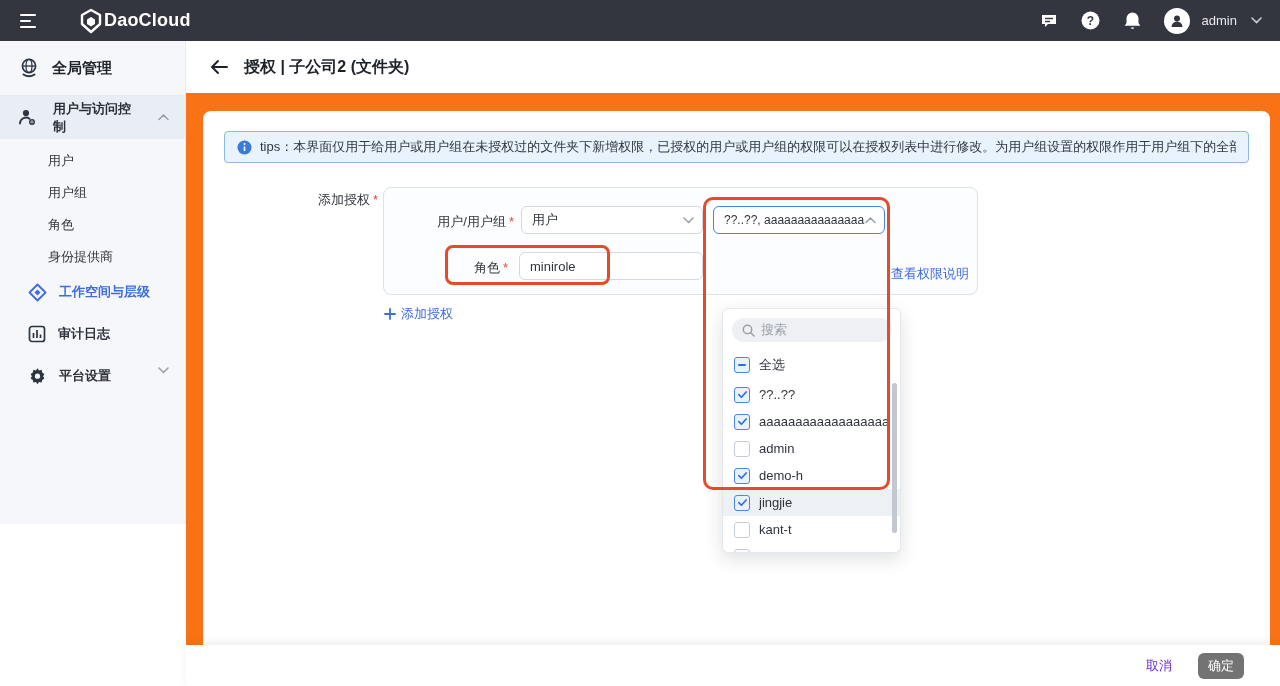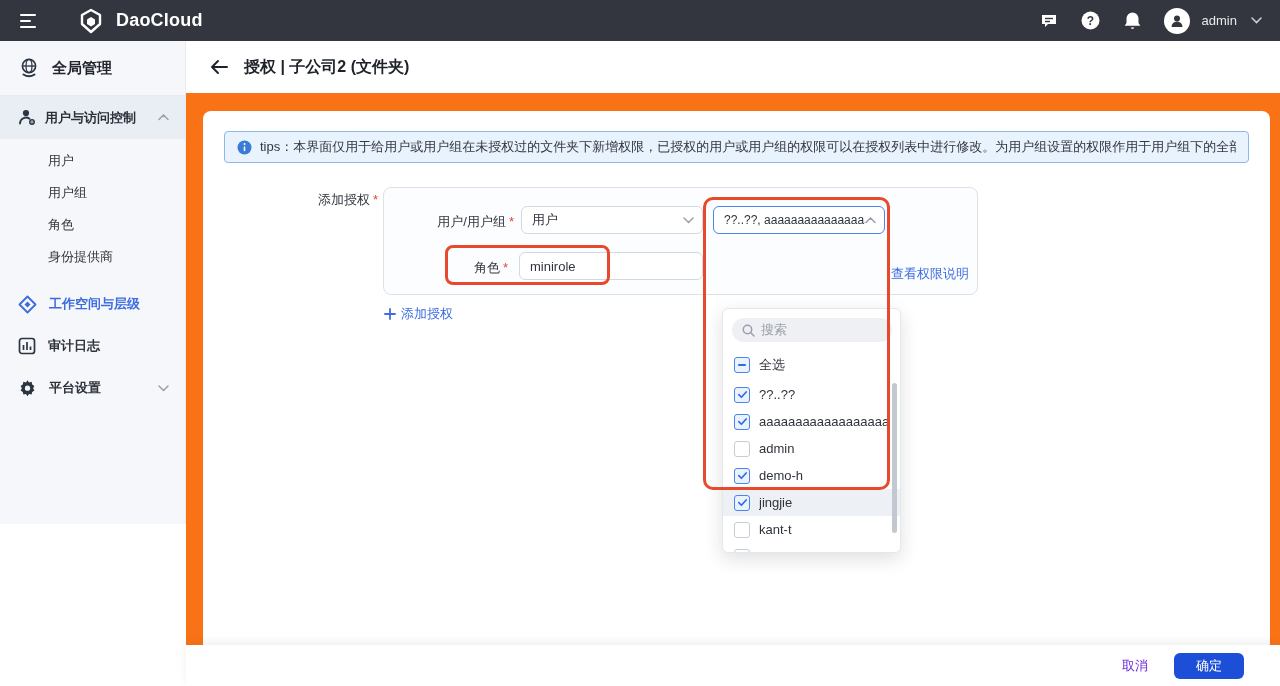--- a/index.html
+++ b/index.html
@@ -3,37 +3,37 @@
 <meta charset="utf-8">
 <style>
   * { margin:0; padding:0; box-sizing:border-box; }
   html,body { width:1280px; height:686px; font-family:"Liberation Sans","DejaVu Sans",sans-serif; background:#fff; overflow:hidden; }
 
   
   #topbar { position:absolute; left:0; top:0; width:1280px; height:41px; background:#33363e; display:flex; align-items:center; z-index:30; }
   .burger { width:18px; height:14px; margin-left:20px; display:flex; flex-direction:column; justify-content:space-between; cursor:pointer; }
   .burger i { display:block; height:2px; background:#fff; border-radius:1px; }
   .burger i:nth-child(1){width:16px;} .burger i:nth-child(2){width:11px;} .burger i:nth-child(3){width:16px;}
-  .brand { display:flex; align-items:center; margin-left:40px; gap:12px; }
+  .brand { display:flex; align-items:center; margin-left:40px; gap:0; }
   .brand-name { color:#fff; font-size:18px; font-weight:bold; letter-spacing:.2px; }
   .topbar-right { margin-left:auto; display:flex; align-items:center; gap:20px; padding-right:18px; }
   .tb-icon { width:22px; height:22px; display:flex; align-items:center; justify-content:center; cursor:pointer; }
   .avatar { width:26px; height:26px; border-radius:50%; background:#fff; display:flex; align-items:center; justify-content:center; }
   .tb-user { color:#e8e9eb; font-size:13px; margin-left:-8px; }
   .tb-caret { margin-left:-6px; }
 
   
   #sidebar { position:absolute; left:0; top:41px; width:186px; height:483px; background:#f6f7fa; border-right:1px solid #e8eaef; z-index:10; }
   .sb-header { height:55px; display:flex; align-items:center; gap:12px; padding-left:18px; border-bottom:1px solid #e9ebf0; }
   .sb-header-label { font-size:15px; font-weight:bold; color:#22262e; }
-  .sb-group { height:43px; display:flex; align-items:center; gap:8px; padding-left:18px; background:#e9edf4; cursor:pointer; }
+  .sb-group { height:43px; display:flex; align-items:center; gap:16px; padding-left:18px; background:#e9edf4; cursor:pointer; }
   .sb-group-label { font-size:13px; font-weight:bold; color:#2b3038; flex:1; }
   .sb-chevron { margin-right:16px; }
   .sb-sub { display:block; padding-left:48px; height:32px; line-height:32px; font-size:13px; color:#33373f; cursor:pointer; }
-  .sb-item { height:42px; display:flex; align-items:center; gap:12px; padding-left:18px; cursor:pointer; }
+  .sb-item { height:42px; display:flex; gap:12px; padding-left:28px; cursor:pointer; }
   .sb-item-label { font-size:13px; color:#2f343c; font-weight:bold; flex:1; }
   .sb-item-label.blue { color:#3d6ce0; }
   .sb-subwrap { padding:6px 0 10px 0; }
 
   
   #main { position:absolute; left:186px; top:41px; width:1094px; height:645px; background:#f97316; }
   #page-header { position:absolute; left:0; top:0; width:1094px; height:52px; background:#fff; display:flex; align-items:center; }
   .back-btn { margin-left:24px; cursor:pointer; display:flex; align-items:center; }
   .page-title { margin-left:16px; font-size:16px; font-weight:bold; color:#1d2128; }
   #content-card { position:absolute; left:17px; top:70px; width:1067px; height:534px; background:#fff; border-radius:8px 8px 0 0; }
@@ -72,21 +72,21 @@
   .dd-label { font-size:13px; color:#2f343c; }
 
   
   .anno { position:absolute; border:3px solid #e8492c; border-radius:10px; z-index:40; pointer-events:none; }
   #annoA { left:517px; top:156px; width:187px; height:293px; }
   #annoB { left:259px; top:204px; width:165px; height:40px; border-radius:8px; }
 
   
   #footer { position:absolute; left:186px; top:645px; width:1094px; height:41px; background:#fff; box-shadow:0 -3px 8px rgba(40,45,55,.07); display:flex; align-items:center; justify-content:flex-end; gap:26px; padding-right:36px; z-index:25; }
   .btn-text { font-size:13px; color:#6d28d9; cursor:pointer; }
-  .btn-primary { min-width:40px; height:26px; background:#1d4ed8; color:#fff; font-size:13px; border:none; border-radius:6px; padding:0 22px; cursor:pointer; }
+  .btn-primary { min-width:40px; height:26px; background:#737373; color:#fff; font-size:13px; border:none; border-radius:6px; padding:0 10px; cursor:pointer; }
 
   svg { display:block; }
 </style>
 </head>
 <body>
 
 <div id="topbar">
   <div class="burger">
       <i></i>
       <i></i>

